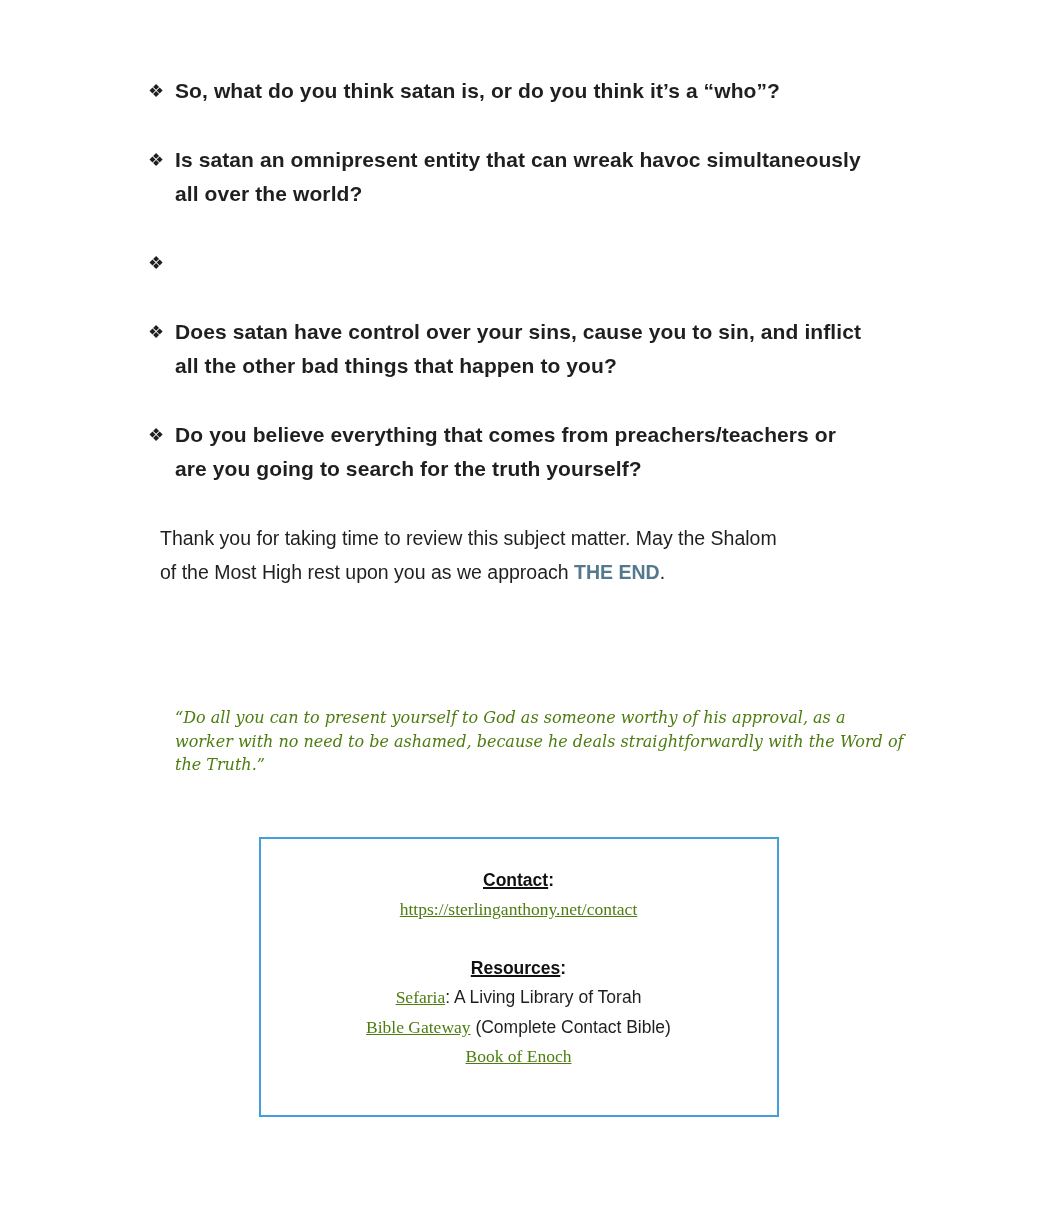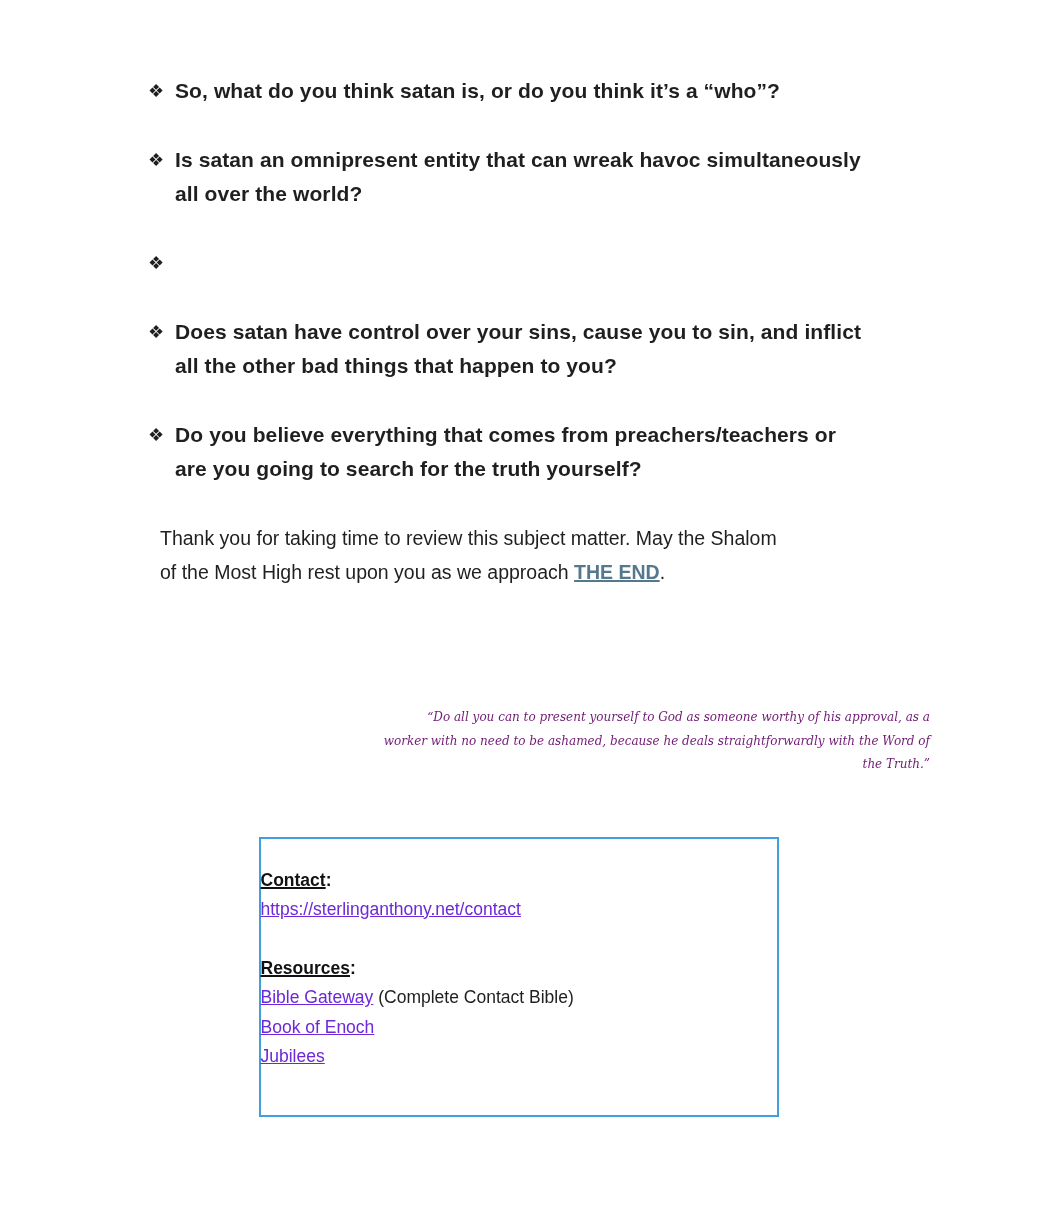--- a/index.html
+++ b/index.html
@@ -46,67 +46,67 @@
     font-size: 19.5px;
     font-weight: 400;
     line-height: 34px;
   }
   .closing .lead {
     white-space: pre-line;
   }
   a.theend-link {
     color: #54788e;
     font-weight: 700;
-    text-decoration: underline;
     text-decoration-thickness: 2px;
     cursor: pointer;
   }
   .quote-block {
     margin: 117px 0 0 27px;
     width: 755px;
-    text-align: right;
+    text-align: left;
     font-family: "DejaVu Serif", serif;
     font-style: italic;
-    font-size: 12px;
+    font-size: 16px;
     line-height: 23.6px;
-    color: #701a75;
+    color: #4d7c0f;
   }
   .quote-text {
     white-space: pre-line;
   }
   .contact-box {
     box-sizing: border-box;
     width: 520px;
     height: 280px;
     margin: 60px auto 12px auto;
     border: 2px solid #41a0dc;
-    text-align: left;
+    text-align: center;
     padding-top: 26px;
     font-size: 17.5px;
   }
   .box-heading {
     font-weight: 700;
     line-height: 30px;
     color: #111111;
   }
   .box-heading .u {
     text-decoration: underline;
     text-decoration-thickness: 1.5px;
   }
   .box-line {
     line-height: 29.5px;
     color: #1f1f1f;
   }
   .box-gap {
     height: 29px;
   }
   a.box-link {
-    color: #6d28d9;
+    color: #4d7c0f;
     text-decoration: underline;
     cursor: pointer;
+    font-family: Liberation Serif, serif;
   }
 </style>
 </head>
 <body>
 
 <div class="page">
   <div class="content">
 
     <div class="bullet-item">
       <span class="bullet-glyph">❖</span>
@@ -144,17 +144,17 @@
 the Truth.”</div>
     </div>
 
   </div>
 
   <div class="contact-box">
     <div class="box-heading"><span class="u">Contact</span><span>:</span></div>
     <div class="box-line"><a class="box-link">https://sterlinganthony.net/contact</a></div>
     <div class="box-gap"></div>
     <div class="box-heading"><span class="u">Resources</span><span>:</span></div>
+    <div class="box-line"><a class="box-link">Sefaria</a><span>: A Living Library of Torah</span></div>
     <div class="box-line"><a class="box-link">Bible Gateway</a><span> (Complete Contact Bible)</span></div>
     <div class="box-line"><a class="box-link">Book of Enoch</a><span></span></div>
-    <div class="box-line"><a class="box-link">Jubilees</a><span></span></div>
   </div>
 </div>
 
 </body></html>

